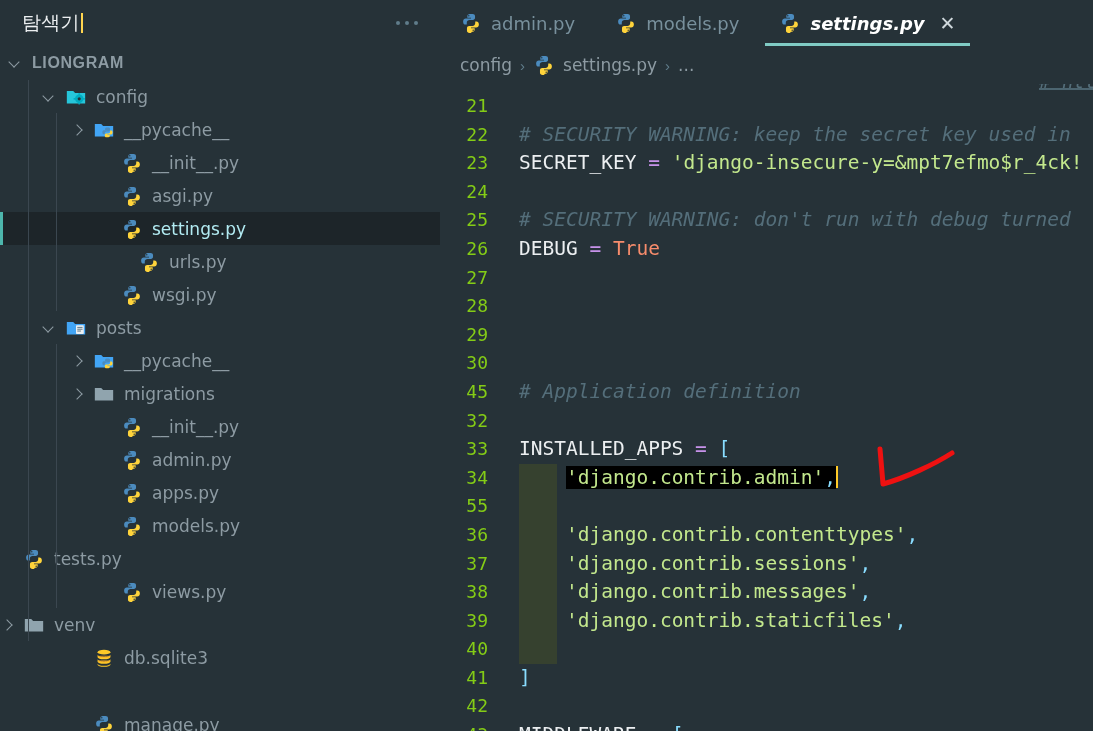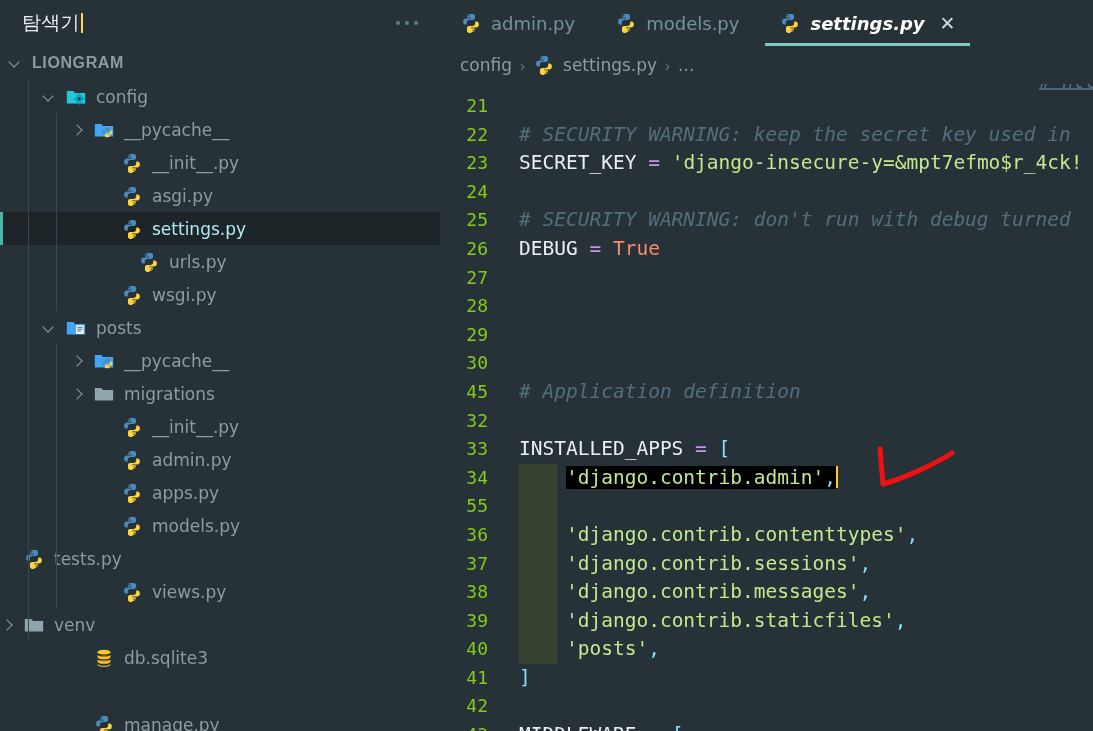--- a/index.html
+++ b/index.html
@@ -505,21 +505,20 @@
           <span class="ctext"><span class="" style="white-space: pre;">    </span><span class="str" style="white-space: pre;">'django.contrib.messages'</span><span class="pun" style="white-space: pre;">,</span></span>
         </div>
         <div class="cline">
           <div class="indentblk"></div>
           <span class="lnum">39</span>
           <span class="ctext"><span class="" style="white-space: pre;">    </span><span class="str" style="white-space: pre;">'django.contrib.staticfiles'</span><span class="pun" style="white-space: pre;">,</span></span>
         </div>
         <div class="cline">
           <div class="indentblk"></div>
           <span class="lnum">40</span>
-          <span class="ctext"><span class="" style="white-space: pre;">    </span><span class="str" style="white-space: pre;">'posts'</span><span class="pun" style="white-space: pre;">,</span></span>
         </div>
         <div class="cline">
           <span class="lnum">41</span>
           <span class="ctext"><span class="brk" style="white-space: pre;">]</span></span>
         </div>
         <div class="cline">
           <span class="lnum">42</span>
           <span class="ctext"></span>
         </div>
         <div class="cline">

